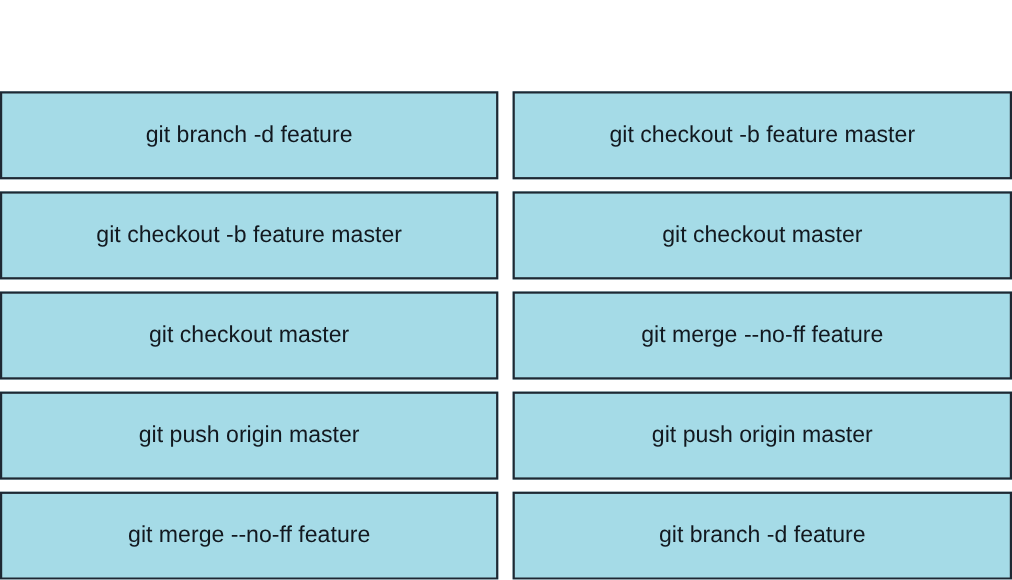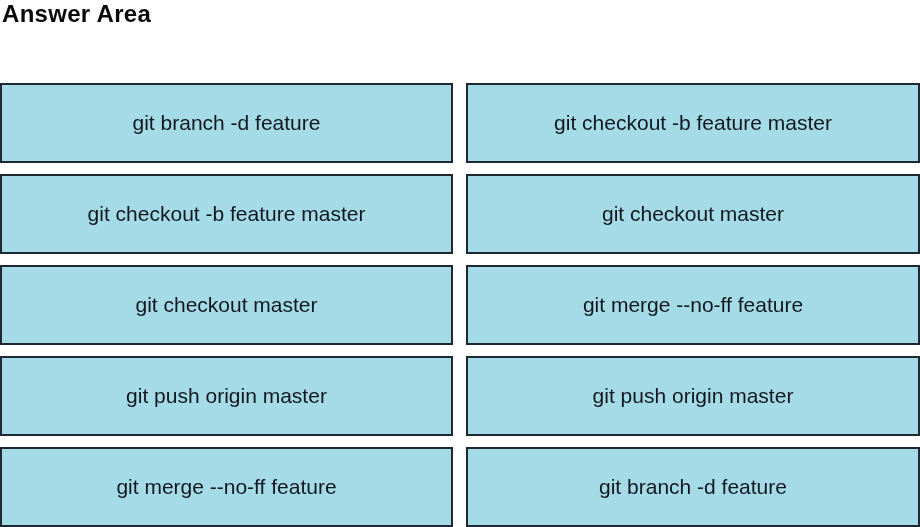--- a/index.html
+++ b/index.html
@@ -49,21 +49,20 @@
     font-size: 21px;
     color: var(--text-color, #12181f);
     white-space: nowrap;
   }
 </style>
 </head>
 <body>
 
 <div class="stage">
 
-  <div class="page-title">Answer Area</div>
 
   <div class="answer-grid">
 
     <div class="tile">
       <span class="tile-label">git branch -d feature</span>
     </div>
     <div class="tile">
       <span class="tile-label">git checkout -b feature master</span>
     </div>
 

